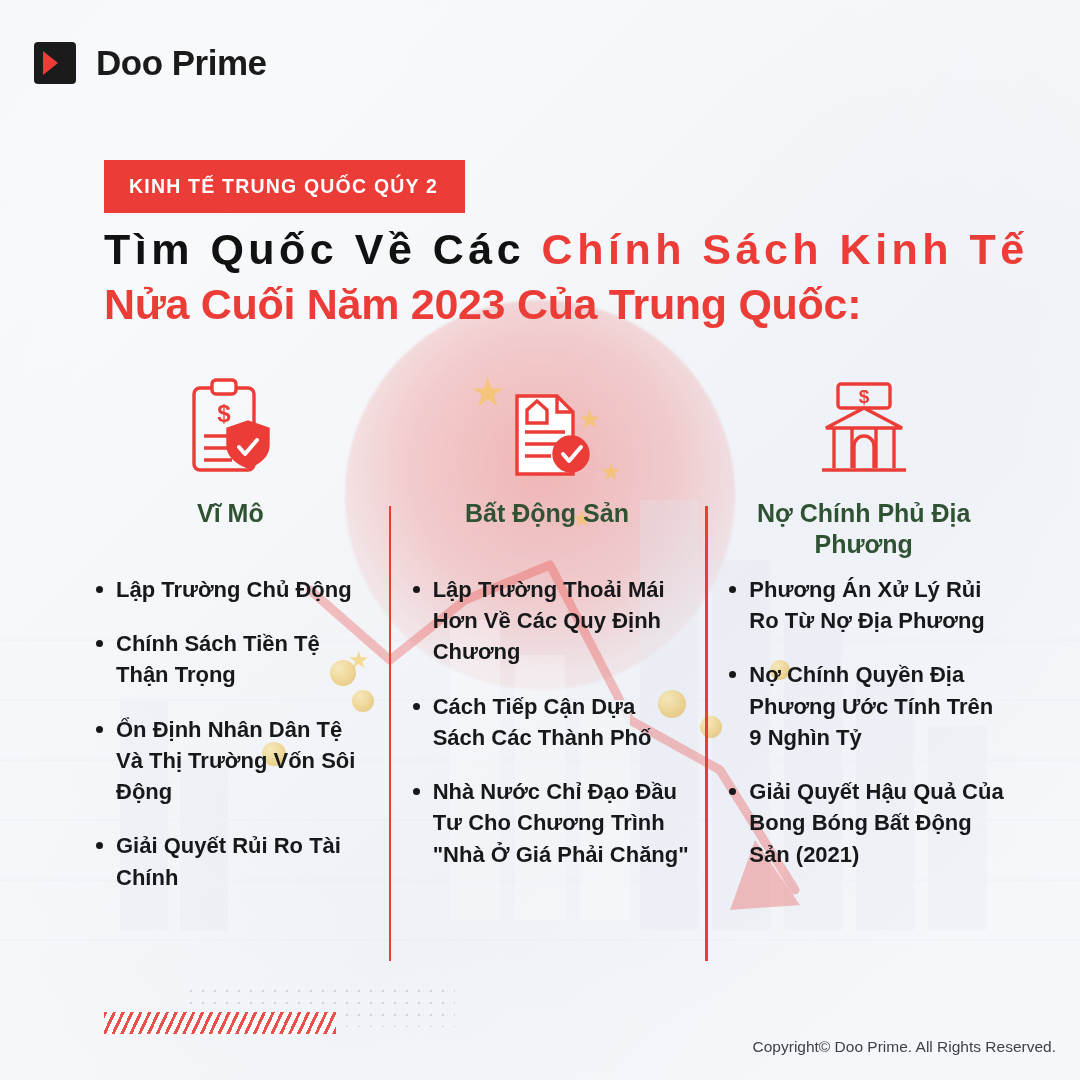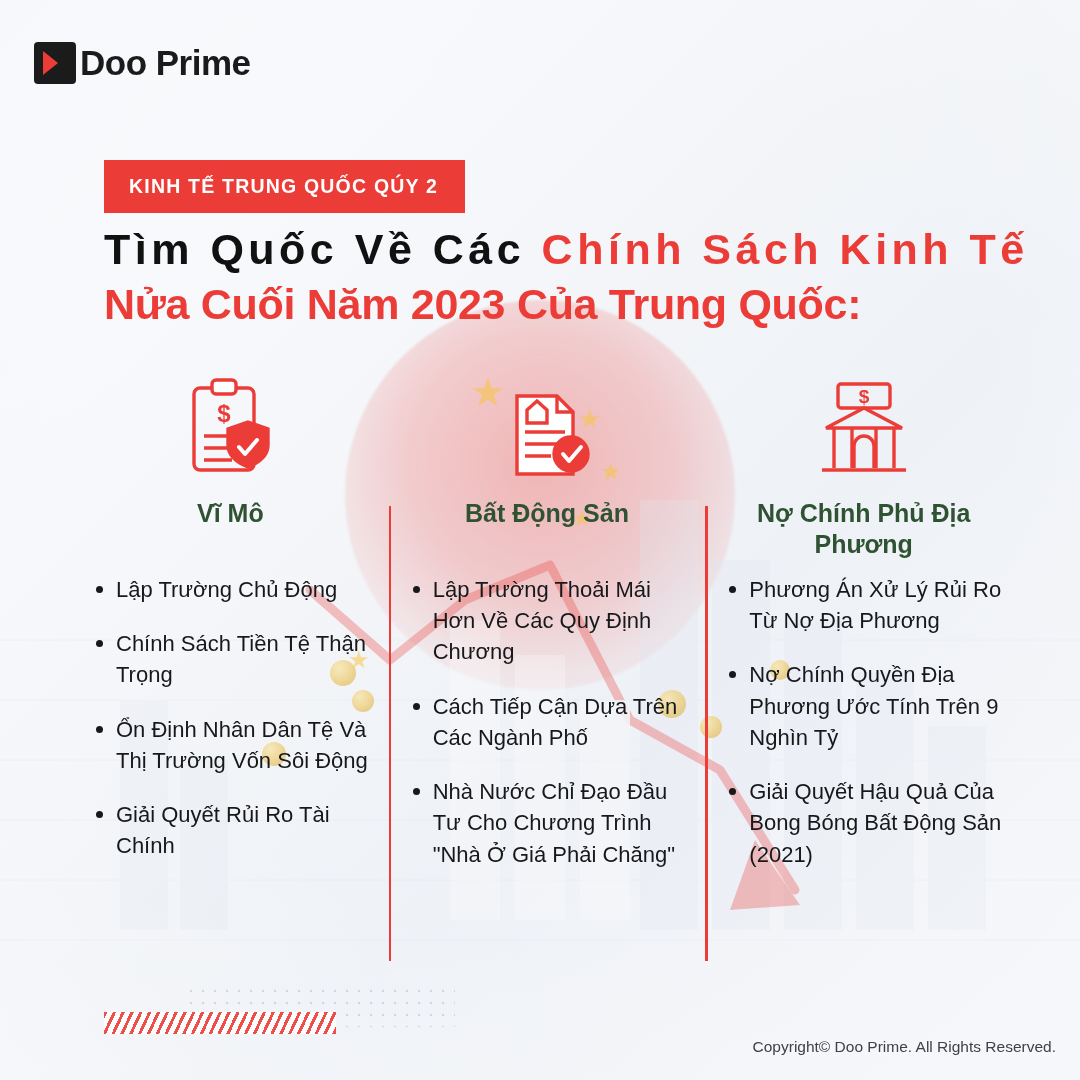--- a/index.html
+++ b/index.html
@@ -61,21 +61,21 @@
   }
   .bg-lines {
     position: absolute; left: 0; top: 0; width: 1080px; height: 1080px;
     opacity: 0.35;
   }
 
   
   .logo {
     position: absolute;
     left: 34px; top: 42px;
-    display: flex; align-items: center; gap: 4px;
+    display: flex; align-items: center; gap: 20px;
   }
   .logo-mark {
     width: 42px; height: 42px;
     background: #1b1b1b;
     border-radius: 4px;
     position: relative;
   }
   .logo-mark::before {
     content: "";
     position: absolute; left: 9px; top: 9px;
@@ -150,21 +150,21 @@
   }
   .col ul {
     list-style: none;
     margin-top: 14px;
     padding-left: 26px;
   }
   .col li {
     position: relative;
     color: #17181a;
     font-size: 22px;
-    font-weight: 400;
+    font-weight: 700;
     line-height: 1.42;
     margin-bottom: 23px;
     padding-left: 2px;
   }
   .col li::before {
     content: "";
     position: absolute;
     left: -18px; top: 12px;
     width: 7px; height: 7px;
     border-radius: 50%;
@@ -275,21 +275,21 @@
           <path d="M66 22 v16 h16"></path>
           <path d="M36 36 l10 -9 l10 9 v13 h-20 z" fill="#fff"></path>
           <path d="M34 58 H74 M34 70 H74 M34 82 H60"></path>
           <circle cx="80" cy="80" r="17" fill="#ec3c37" stroke="#ec3c37"></circle>
           <path d="M72 80 l6 7 l12 -14" stroke="#fff" stroke-width="4" stroke-linecap="round" stroke-linejoin="round" fill="none"></path>
         </svg>
       </div>
       <div class="col-title">Bất Động Sản</div>
       <ul>
         <li>Lập Trường Thoải Mái Hơn Về Các Quy Định Chương</li>
-        <li>Cách Tiếp Cận Dựa Trên Các Ngành Phố</li>
+        <li>Cách Tiếp Cận Dựa Sách Các Thành Phố</li>
         <li>Nhà Nước Chỉ Đạo Đầu Tư Cho Chương Trình "Nhà Ở Giá Phải Chăng"</li>
       </ul>
     </div>
 
     <div class="col col-3">
       <div class="col-icon">
         <svg width="112" height="112" viewBox="0 0 112 112" fill="none" stroke="#ec3c37" stroke-width="3.4">
           <rect x="30" y="10" width="52" height="24" rx="3"></rect>
           <text x="56" y="29" font-family="Liberation Sans, sans-serif" font-size="19" font-weight="700" fill="#ec3c37" stroke="none" text-anchor="middle">$</text>
           <path d="M56 34 L18 54 H94 z"></path>

